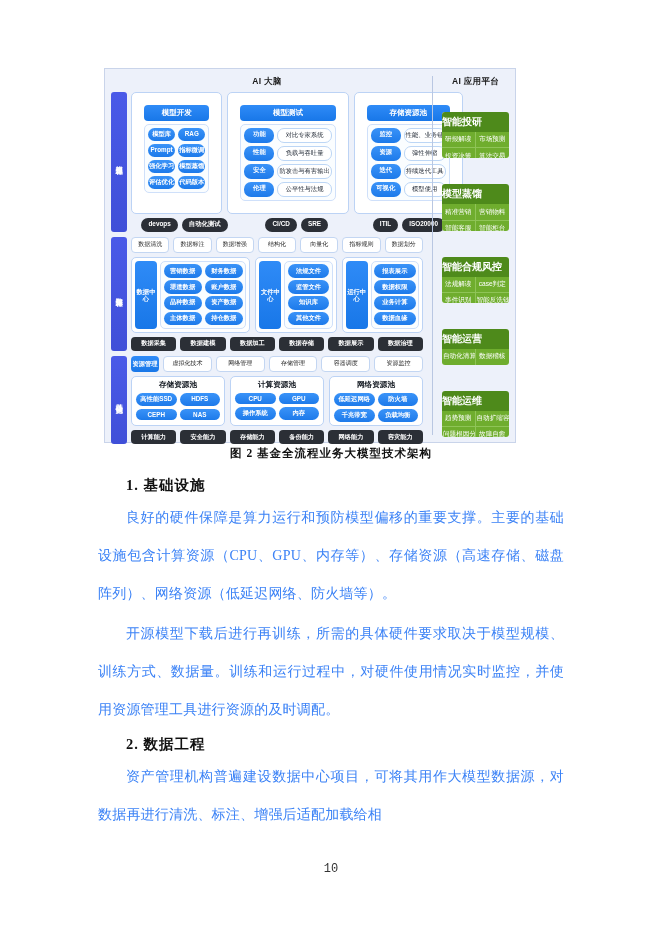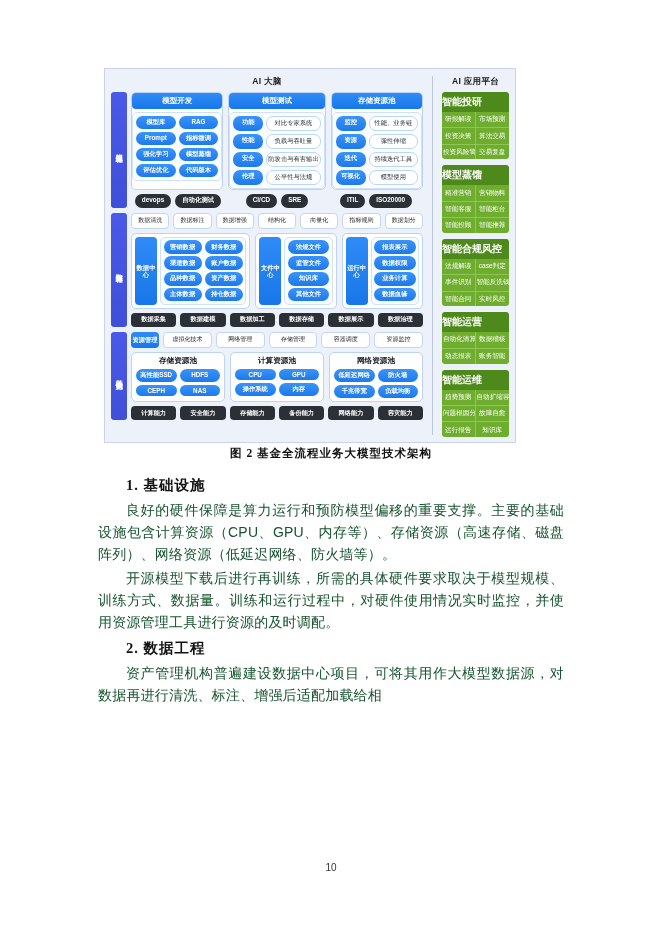--- a/index.html
+++ b/index.html
@@ -9,38 +9,38 @@
     overflow:hidden;
   }
   .page{position:relative;width:662px;height:936px;}
 
   
   .figure{position:absolute;left:104px;top:68px;width:412px;height:375px;
     background:#edf1fa;border:1px solid #c9d4ea;box-sizing:border-box;
     display:flex;padding:5px 6px;gap:6px;}
   .fig-left{width:312px;display:flex;flex-direction:column;}
   .fig-div{width:1px;background:#b9c7e2;margin:2px 3px;}
-  .fig-right{flex:1;display:flex;flex-direction:column;}
+  .fig-right{flex:1;display:flex;flex-direction:column;gap:20px;}
 
   .fig-head{text-align:center;font-family:"Liberation Sans","DejaVu Sans",sans-serif;
     font-weight:bold;font-size:8.5px;color:#1a1a1a;padding:2px 0 4px;letter-spacing:.3px;}
 
   
   .band{display:flex;gap:4px;margin-bottom:5px;}
   .vlabel{width:16px;border-radius:3px;color:#fff;font-family:"Liberation Sans","DejaVu Sans",sans-serif;
     font-size:7px;font-weight:bold;display:flex;align-items:center;justify-content:center;
     line-height:1.05;text-align:center;flex:0 0 16px;}
   .vlabel span{writing-mode:vertical-rl;text-orientation:upright;letter-spacing:1px;}
   .vl-blue{background:linear-gradient(180deg,#4a5ae8,#3f4fd8);}
   .vl-blue2{background:linear-gradient(180deg,#4a5ae8,#3f4fd8);}
   .band-body{flex:1;display:flex;flex-direction:column;}
 
   
   .cols3{display:flex;gap:5px;}
-  .col{flex:1;background:#ffffff;border:1px solid #bcd3f5;border-radius:5px;padding:0;box-sizing:border-box;}
+  .col{flex:1;background:#ffffff;border:1px solid #bcd3f5;border-radius:5px;padding:12px;box-sizing:border-box;}
   .col-title{background:linear-gradient(180deg,#2f8bf7,#1877e8);color:#fff;border-radius:4px;
     text-align:center;font-family:"Liberation Sans","DejaVu Sans",sans-serif;font-size:7.5px;
     font-weight:bold;padding:3px 0;margin-bottom:3px;}
   .chipwrap{border:1px solid #cfe0fa;border-radius:5px;padding:3px;background:#fafdff;}
   .rowpair{display:flex;gap:3px;margin-bottom:2.5px;}
   .rowpair:last-child{margin-bottom:0;}
   .chip{flex:1;background:linear-gradient(180deg,#3a93f8,#1d7aea);color:#fff;border-radius:7px;
     text-align:center;font-family:"Liberation Sans","DejaVu Sans",sans-serif;font-size:6.3px;
     font-weight:bold;padding:2.2px 1px;white-space:nowrap;overflow:hidden;}
   .chip-sm{flex:0 0 28px;}
@@ -95,25 +95,25 @@
     white-space:nowrap;overflow:hidden;}
   .gcell:nth-child(2n){border-right:none;}
 
   
   .caption{position:absolute;left:0;top:446px;width:662px;text-align:center;
     font-family:"Liberation Serif","DejaVu Serif",serif;font-size:11.5px;font-weight:bold;color:#111;
     letter-spacing:1px;}
   .body-text{position:absolute;left:98px;top:470px;width:466px;}
   .h-num{font-family:"Liberation Serif","DejaVu Serif",serif;font-size:14.5px;font-weight:bold;color:#111;
     margin:6px 0 4px 28px;letter-spacing:1px;}
-  .para{font-family:Liberation Sans, sans-serif;font-size:14px;color:#14532d;
-    line-height:22px;text-align:justify;text-justify:inter-ideograph;text-indent:28px;margin:0 0 2px 0;
+  .para{font-family:Liberation Serif, serif;font-size:14px;color:#3b82f6;
+    line-height:38px;text-align:justify;text-justify:inter-ideograph;text-indent:28px;margin:0 0 2px 0;
     letter-spacing:.2px;}
   .pageno{position:absolute;left:0;top:862px;width:662px;text-align:center;
-    font-family:Liberation Sans, sans-serif;font-size:10px;color:#333;}
+    font-family:Liberation Mono, monospace;font-size:12px;color:#333;}
 </style>
 </head>
 <body>
 
 <div class="page">
 
   <div class="figure">
 
     <div class="fig-left">
       <div class="fig-head">AI 大脑</div>

